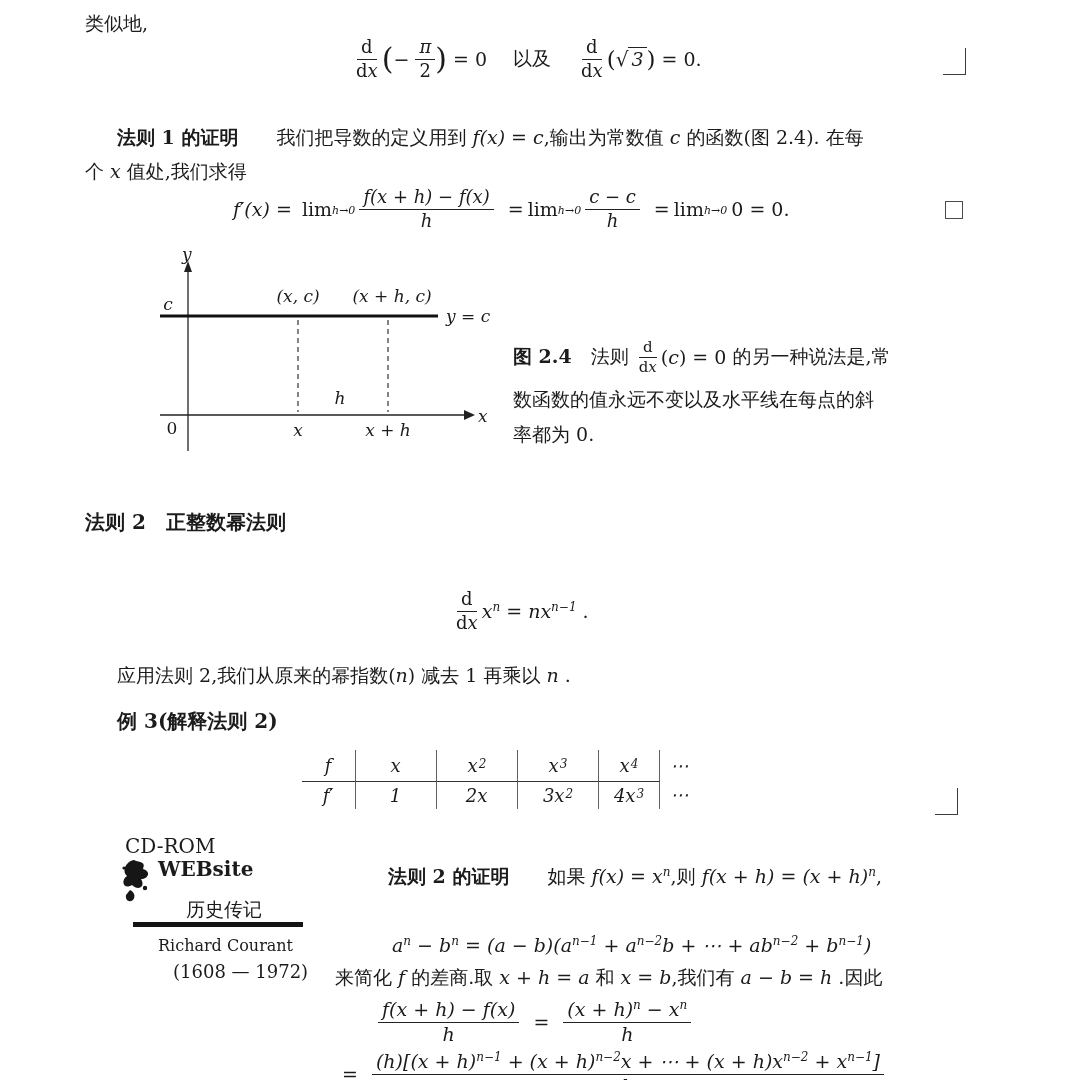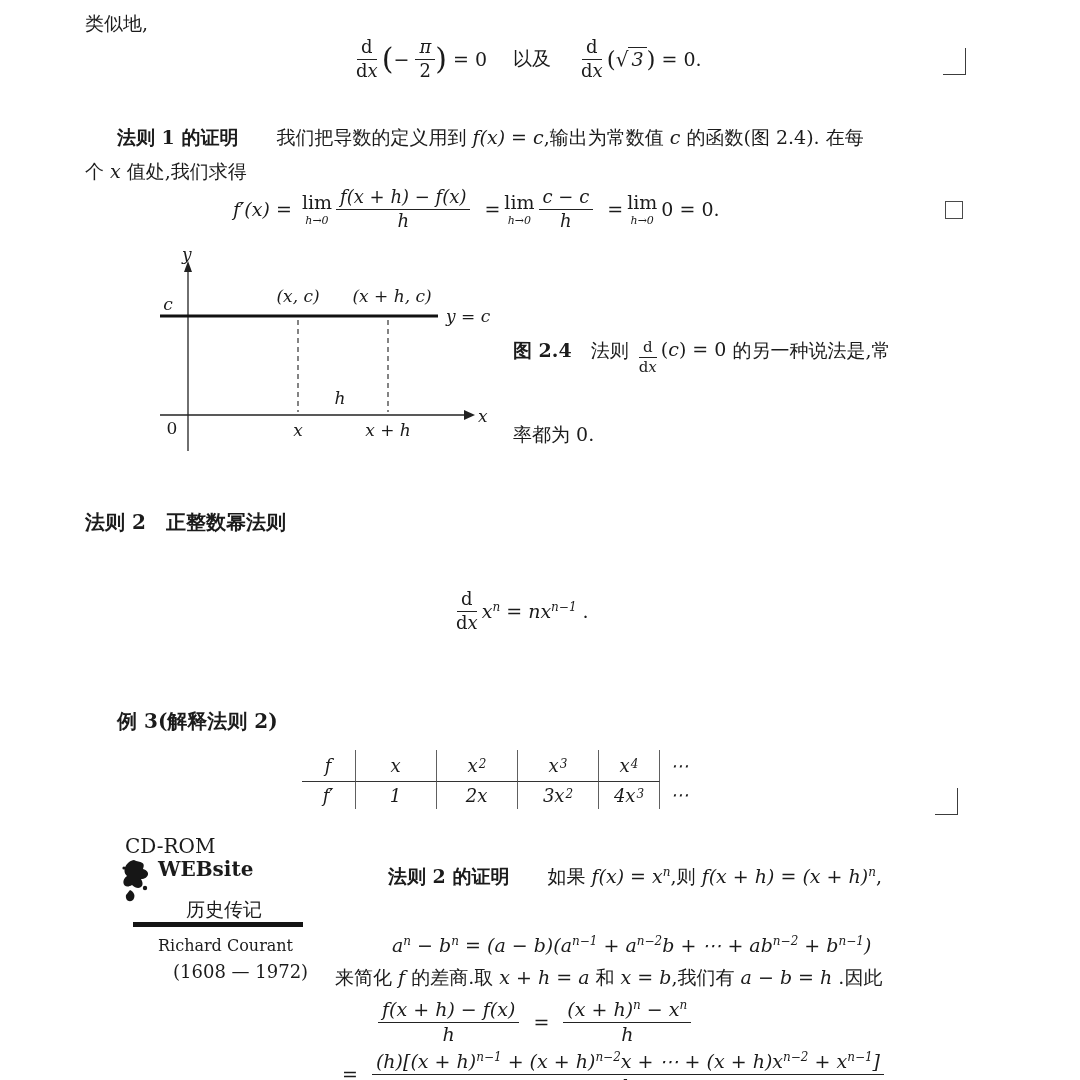--- a/index.html
+++ b/index.html
@@ -12,39 +12,39 @@
   .r-b{font-weight:700;}
   .r-m{font-style:italic;}
   .r-r{font-style:normal;}
   .r-sup{font-size:12px;font-style:italic;position:relative;top:-7px;}
   .hd{font-weight:700;font-size:20px;white-space:pre;}
   .eq{position:absolute;display:flex;align-items:center;font-size:19px;white-space:pre;}
   .eq .gap{width:14px;}
   .fr{display:inline-flex;flex-direction:column;align-items:center;line-height:1.25;font-size:18px;}
   .fn{border-bottom:1.4px solid #222;padding:0 4px;text-align:center;}
   .fd{padding:0 4px;text-align:center;}
-  .lim{display:inline-flex;flex-direction:column;align-items:center;line-height:1;margin:0 4px;}
+  .lim{display:inline-flex;flex-direction:row;align-items:center;line-height:1;margin:0 4px;}
   .lim-w{font-size:19px;}
   .lim-s{font-size:11px;font-style:italic;margin-top:3px;}
   .bigp{font-size:30px;font-weight:300;line-height:0;}
   .medp{font-size:23px;line-height:0;}
   .sqrt{display:inline-flex;align-items:flex-start;}
   .sqrt .sym{font-size:20px;}
   .rad{border-top:1.4px solid #222;padding:0 3px;font-style:italic;}
   .corner{position:absolute;width:22px;height:26px;border-right:1.7px solid #3c3c3c;border-bottom:1.7px solid #3c3c3c;}
   .qed{position:absolute;width:16px;height:16px;border:1.6px solid #4a4a4a;background:#fff;}
   .tbl{position:absolute;left:302px;top:750px;font-size:18px;}
   .trow{display:flex;}
   .tcell{display:flex;justify-content:center;align-items:center;height:31px;font-style:italic;}
   .trow2 .tcell{height:27px;}
   .vsep{border-right:1px solid #606060;}
   .hsep{border-top:1.2px solid #333;}
   .tcell sup{font-size:12px;font-style:italic;position:relative;top:-2px;margin-left:1px;}
   .mrule{position:absolute;background:#141414;}
-  .cap{display:flex;font-size:19px;white-space:pre;}
+  .cap{display:flex;align-items:center;font-size:19px;white-space:pre;}
   .cap .fr{font-size:15px;}
   .figsvg text{font-size:17px;font-style:italic;fill:#1b1b1b;}
   .figsvg .up{font-style:normal;}
 </style>
 </head>
 <body>
 
 <div class="page">
 
   <div class="abs cnline" style="left:85px;top:8px">类似地,</div>
@@ -109,30 +109,32 @@
     </svg>
   </div>
 
   <div class="abs cap" style="left:513px;top:338px">
     <span class="r-b">图 2.4</span>
     <span class="r-cn">　法则 </span>
     <span class="fr"><span class="fn">d</span><span class="fd"><span class="run r-r">d</span><span class="run r-m">x</span></span></span>
     <span><span class="run r-r">(</span><span class="run r-m">c</span><span class="run r-r">) = 0 </span></span>
     <span class="r-cn">的另一种说法是,常</span>
   </div>
+  <div class="abs cnline" style="left:513px;top:384px">数函数的值永远不变以及水平线在每点的斜</div>
   <div class="abs cnline" style="left:513px;top:419px">率都为 0.</div>
 
 
   <div class="abs hd" style="left:85px;top:509px">法则 2　正整数幂法则</div>
 
   <div class="eq" style="left:452px;top:588px">
     <span class="fr"><span class="fn">d</span><span class="fd"><span class="run r-r">d</span><span class="run r-m">x</span></span></span>
     <span><span class="run r-m">x</span><span class="run r-sup">n</span><span class="run r-r"> = </span><span class="run r-m">nx</span><span class="run r-sup">n−1</span><span class="run r-r"> .</span></span>
   </div>
 
+  <div class="abs cnline" style="left:117px;top:660px"><span class="run r-cn">应用法则 2,我们从原来的幂指数(</span><span class="run r-m">n</span><span class="run r-cn">) 减去 1 再乘以 </span><span class="run r-m">n</span><span class="run r-cn"> .</span></div>
 
   <div class="abs hd" style="left:117px;top:708px">例 3(解释法则 2)</div>
 
   <div class="tbl">
     <div class="trow">
       <div class="tcell vsep" style="width:53px">
           <span>f</span>
           <sup></sup>
         </div>
       <div class="tcell vsep" style="width:80px">

